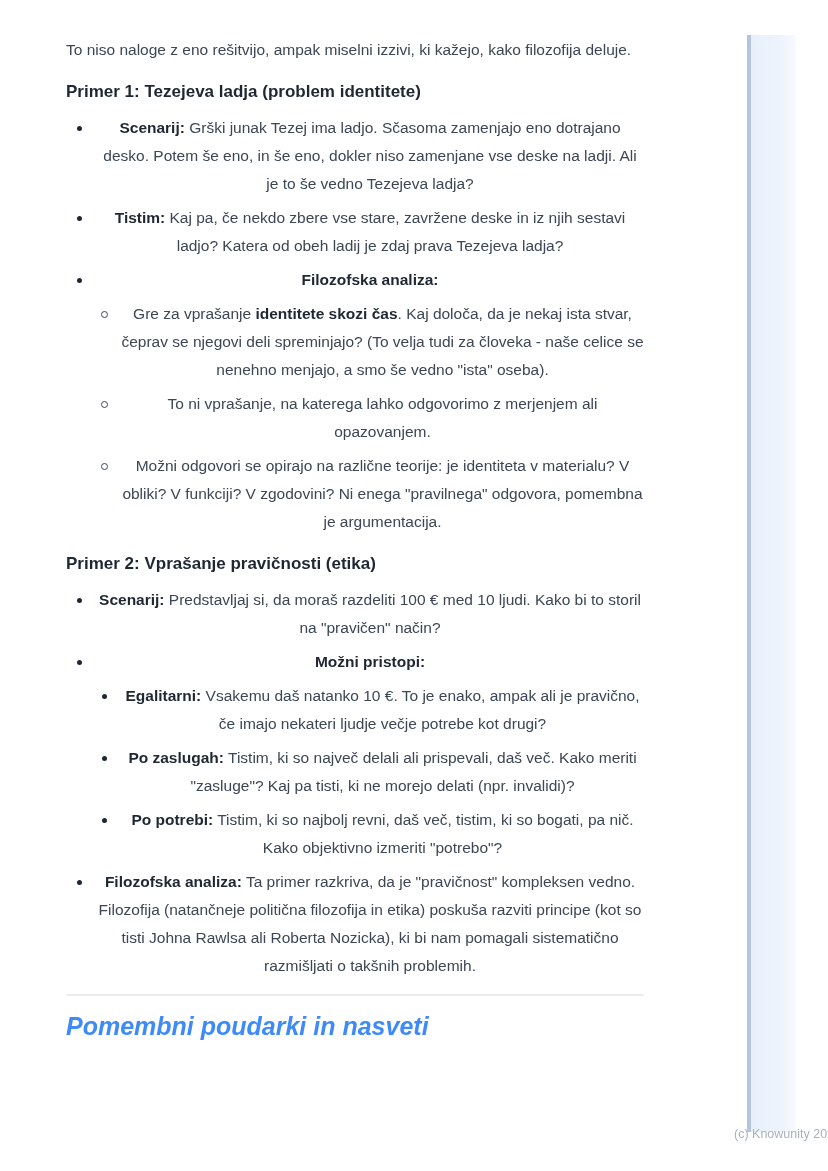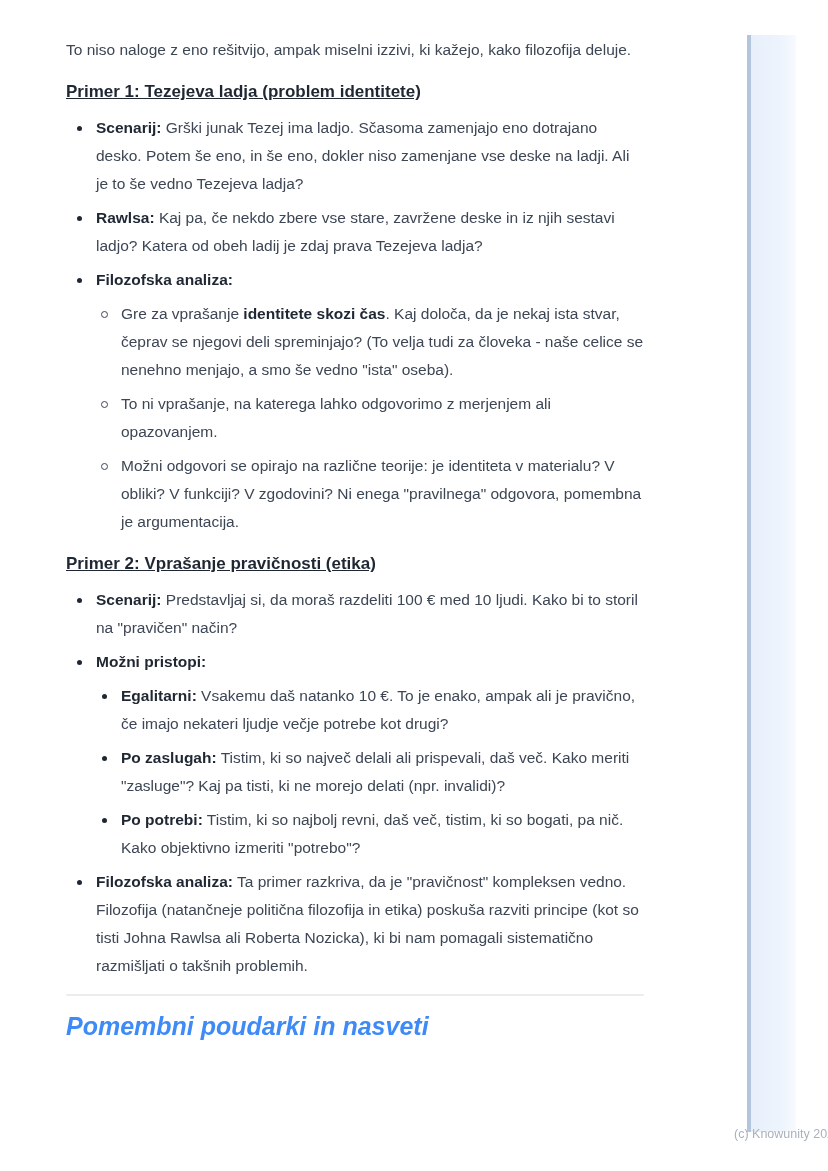--- a/index.html
+++ b/index.html
@@ -21,36 +21,36 @@
     line-height: 28px;
   }
   .content p { margin: 0 0 6px 0; }
   .b { font-weight: 700; color: #1f2733; }
   h3.sec-heading {
     font-size: 17px;
     line-height: 28px;
     font-weight: 700;
     color: #1f2733;
     margin: 14px 0 8px 0;
-    text-decoration: underline;
   }
   h2.big-heading {
     font-size: 25px;
     line-height: 32px;
     font-weight: 700;
     color: #3e8af7;
     margin: 0 0 10px 0;
     font-style: italic;
   }
   ul { list-style: none; margin: 0; padding: 0; }
   ul.l1 { margin-bottom: 6px; }
   ul.l1 > li {
     position: relative;
     padding-left: 30px;
     margin-bottom: 6px;
+    text-align: center;
   }
   ul.l1 > li::before {
     content: "";
     position: absolute;
     left: 11px;
     top: 11.5px;
     width: 5px;
     height: 5px;
     border-radius: 50%;
     background: #1f2733;
@@ -118,21 +118,21 @@
 
     <p><span>To niso naloge z eno rešitvijo, ampak miselni izzivi, ki kažejo, kako filozofija deluje.</span></p>
 
     <h3 class="sec-heading">Primer 1: Tezejeva ladja (problem identitete)</h3>
 
     <ul class="l1">
       <li>
         <span class="b">Scenarij:</span><span> Grški junak Tezej ima ladjo. Sčasoma zamenjajo eno dotrajano desko. Potem še eno, in še eno, dokler niso zamenjane vse deske na ladji. Ali je to še vedno Tezejeva ladja?</span>
       </li>
       <li>
-        <span class="b">Rawlsa:</span><span> Kaj pa, če nekdo zbere vse stare, zavržene deske in iz njih sestavi ladjo? Katera od obeh ladij je zdaj prava Tezejeva ladja?</span>
+        <span class="b">Tistim:</span><span> Kaj pa, če nekdo zbere vse stare, zavržene deske in iz njih sestavi ladjo? Katera od obeh ladij je zdaj prava Tezejeva ladja?</span>
       </li>
       <li>
         <span class="b">Filozofska analiza:</span>
         <ul class="l2 circle">
           <li>
             <span>Gre za vprašanje </span><span class="b">identitete skozi čas</span><span>. Kaj določa, da je nekaj ista stvar, čeprav se njegovi deli spreminjajo? (To velja tudi za človeka - naše celice se nenehno menjajo, a smo še vedno "ista" oseba).</span>
           </li>
           <li>
             <span>To ni vprašanje, na katerega lahko odgovorimo z merjenjem ali opazovanjem.</span>
           </li>

